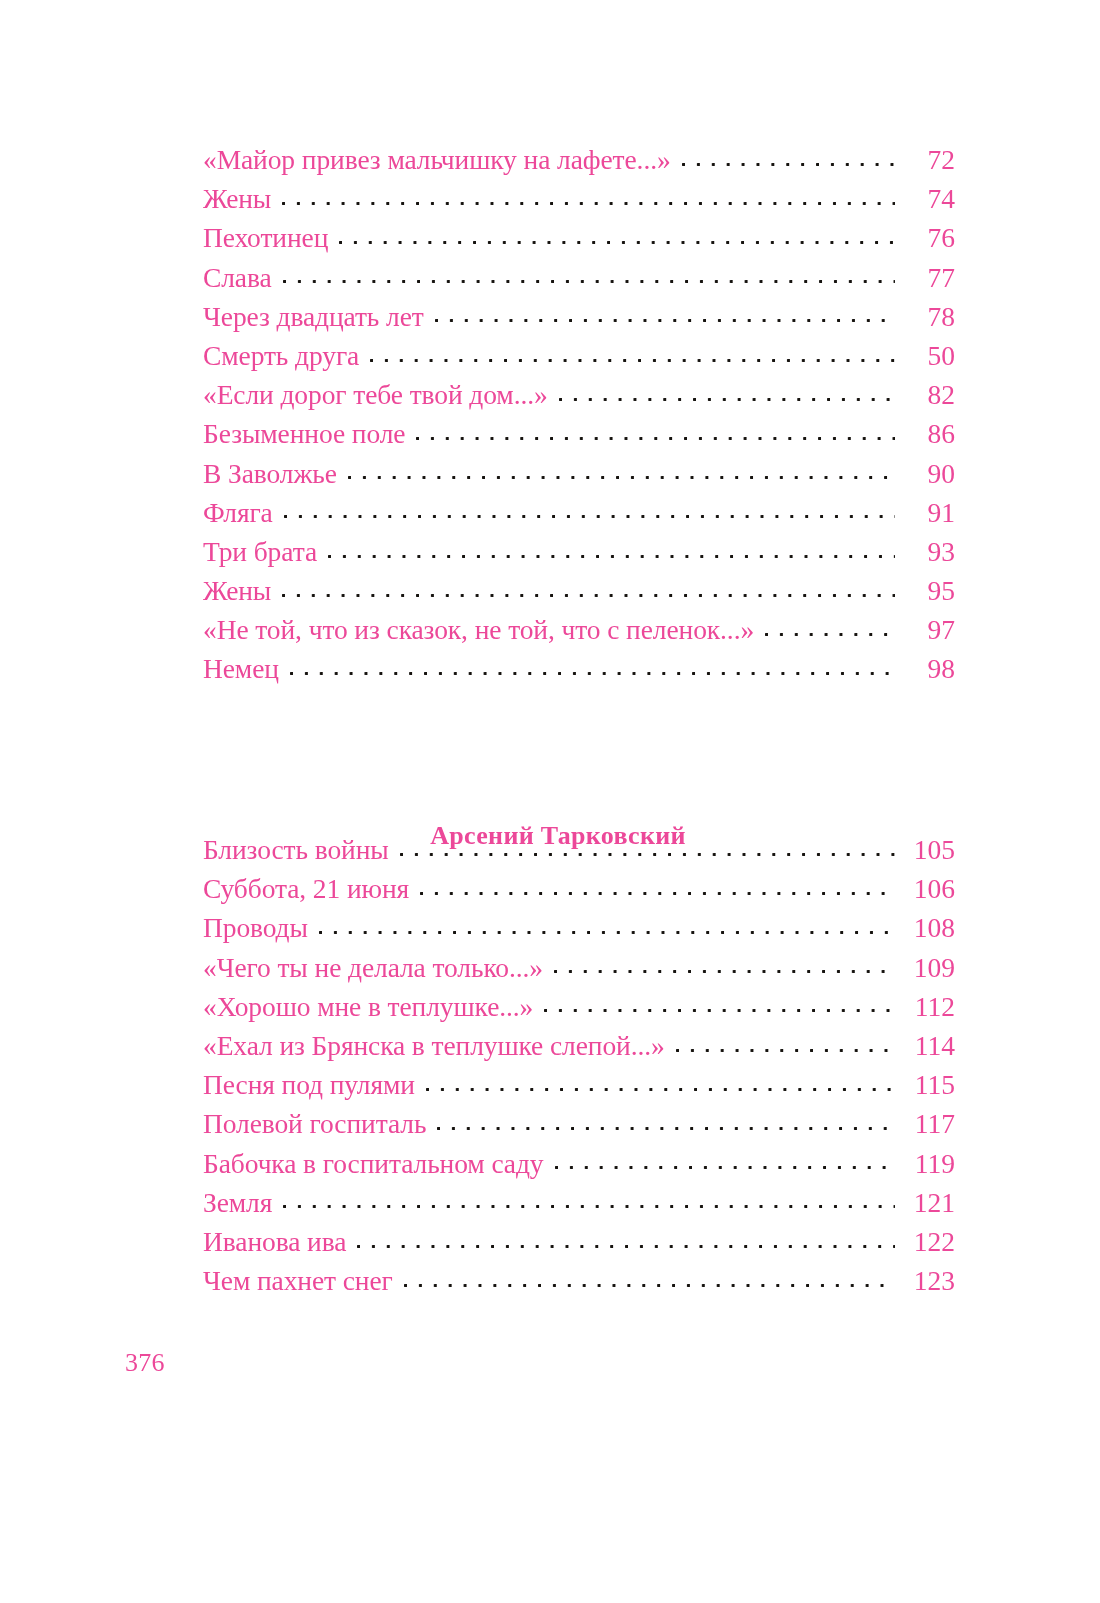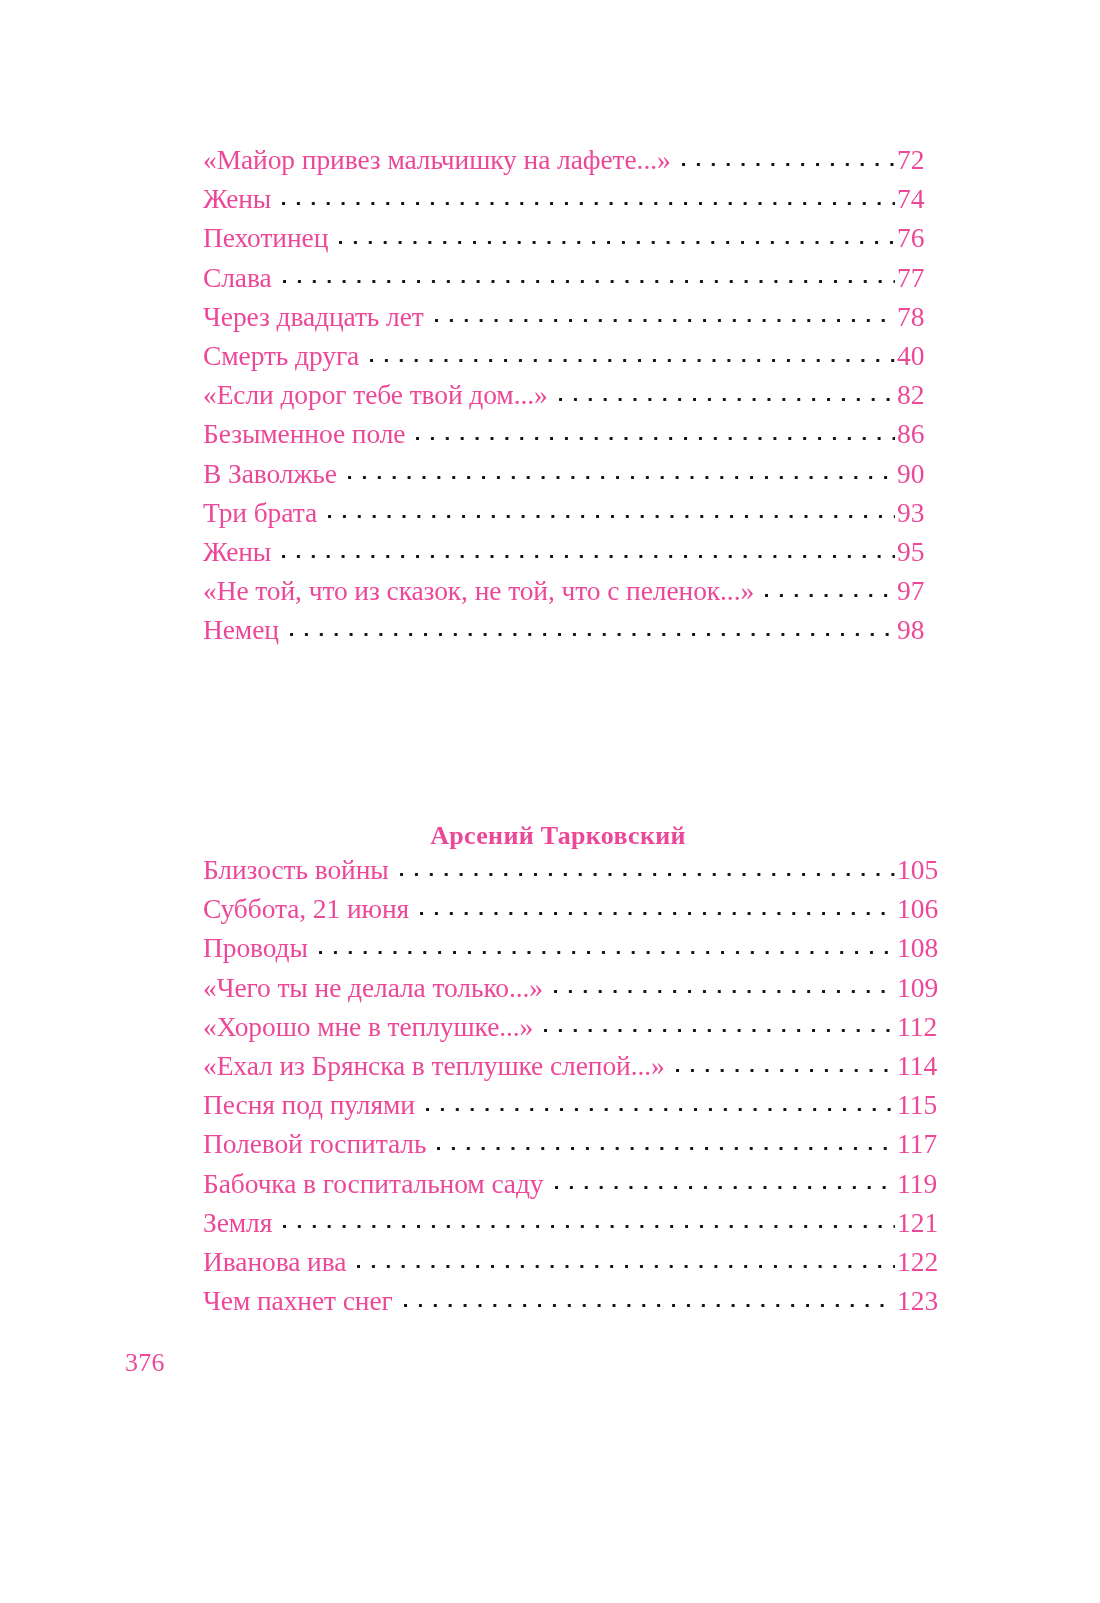--- a/index.html
+++ b/index.html
@@ -59,36 +59,37 @@
     height: 3.1px;
     background-image: radial-gradient(circle at 1.55px 1.55px, #16130f 1.45px, rgba(0,0,0,0) 1.65px);
     background-size: 14.9px 3.1px;
     background-repeat: repeat-x;
   }
 
   .toc-page {
     font-size: 27.5px;
     line-height: 1;
     flex: 0 0 58px;
+    text-align: right;
     font-variant-numeric: lining-nums;
   }
 
   .section-heading {
     position: absolute;
     left: 0;
     width: 1100px;
     text-align: center;
     font-size: 26px;
     font-weight: bold;
     letter-spacing: 0.3px;
     top: 821px;
     margin-left: 8px;
   }
 
-  #toc-section-2 { top: 856px; }
+  #toc-section-2 { top: 836px; }
 
   .folio {
     position: absolute;
     left: 125px;
     top: 1348px;
     font-size: 26px;
     font-weight: normal;
     letter-spacing: 0.2px;
   }
 </style>
@@ -119,38 +120,43 @@
         <span class="toc-page">77</span>
       </div>
       <div class="toc-row">
         <span class="toc-title">Через двадцать лет</span>
         <span class="toc-leader"></span>
         <span class="toc-page">78</span>
       </div>
       <div class="toc-row">
         <span class="toc-title">Смерть друга</span>
         <span class="toc-leader"></span>
-        <span class="toc-page">40</span>
+        <span class="toc-page">50</span>
       </div>
       <div class="toc-row">
         <span class="toc-title">«Если дорог тебе твой дом...»</span>
         <span class="toc-leader"></span>
         <span class="toc-page">82</span>
       </div>
       <div class="toc-row">
         <span class="toc-title">Безыменное поле</span>
         <span class="toc-leader"></span>
         <span class="toc-page">86</span>
       </div>
       <div class="toc-row">
         <span class="toc-title">В Заволжье</span>
         <span class="toc-leader"></span>
         <span class="toc-page">90</span>
       </div>
       <div class="toc-row">
+        <span class="toc-title">Фляга</span>
+        <span class="toc-leader"></span>
+        <span class="toc-page">91</span>
+      </div>
+      <div class="toc-row">
         <span class="toc-title">Три брата</span>
         <span class="toc-leader"></span>
         <span class="toc-page">93</span>
       </div>
       <div class="toc-row">
         <span class="toc-title">Жены</span>
         <span class="toc-leader"></span>
         <span class="toc-page">95</span>
       </div>
       <div class="toc-row">

